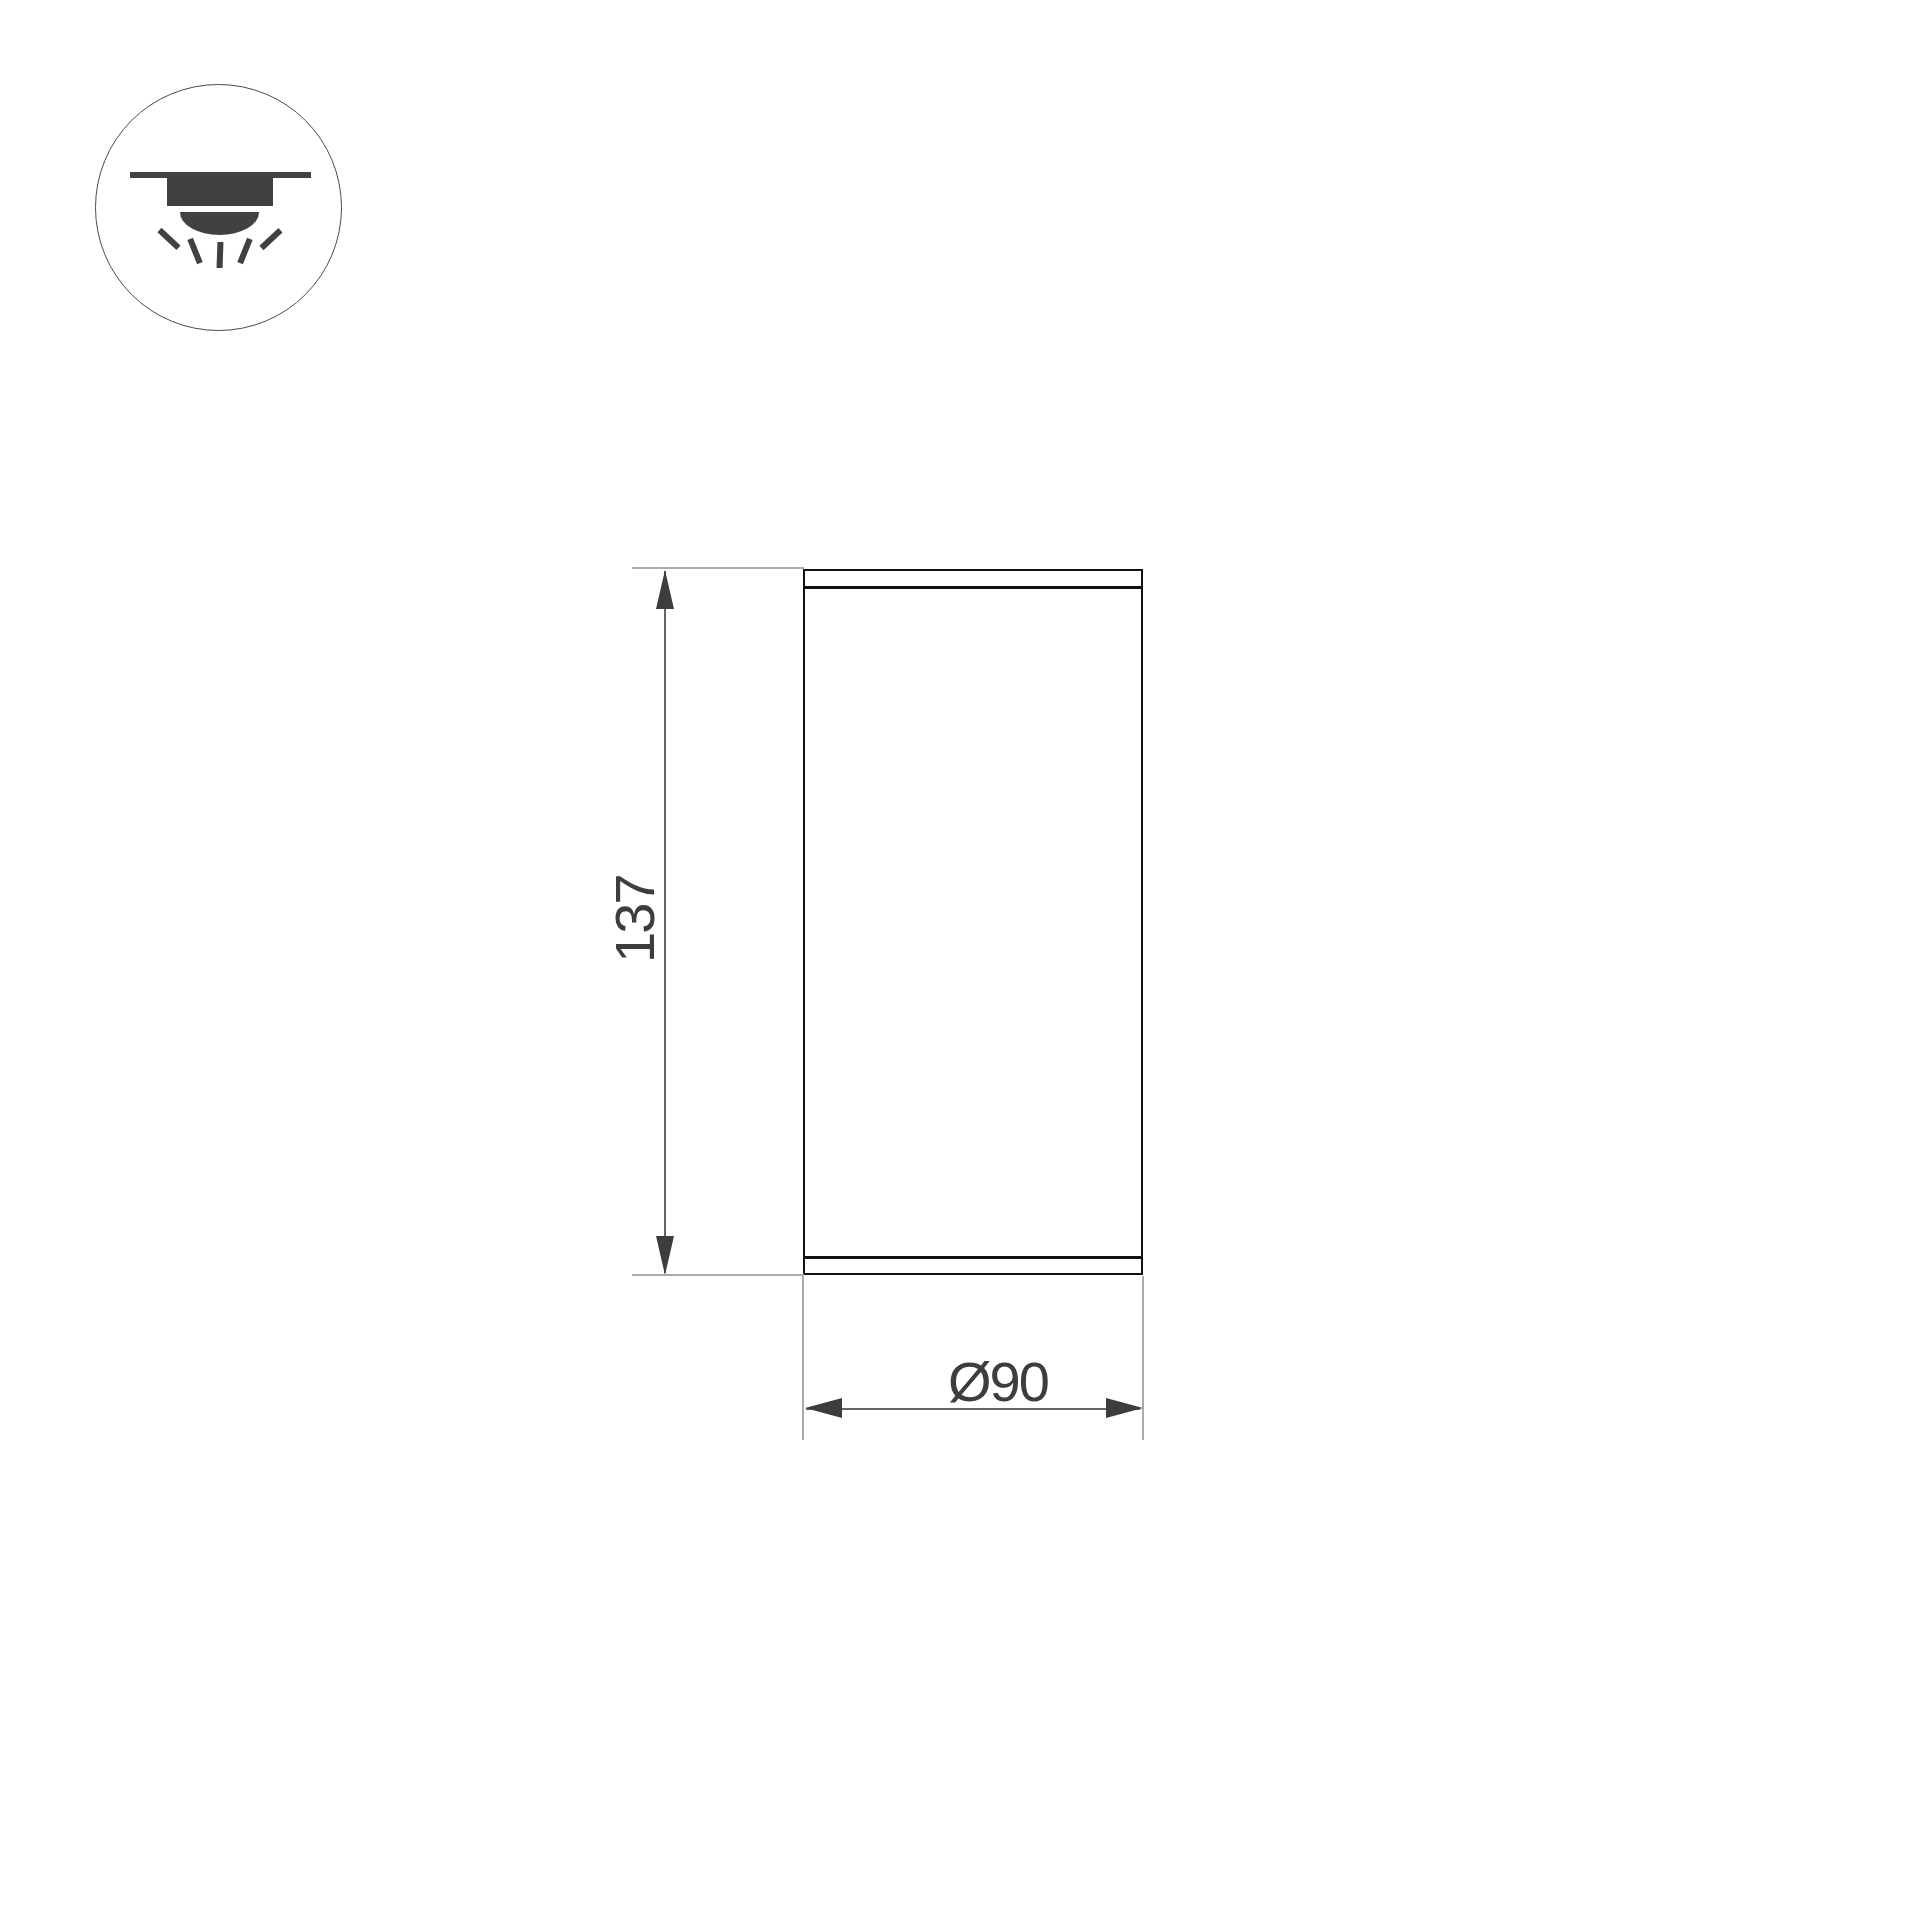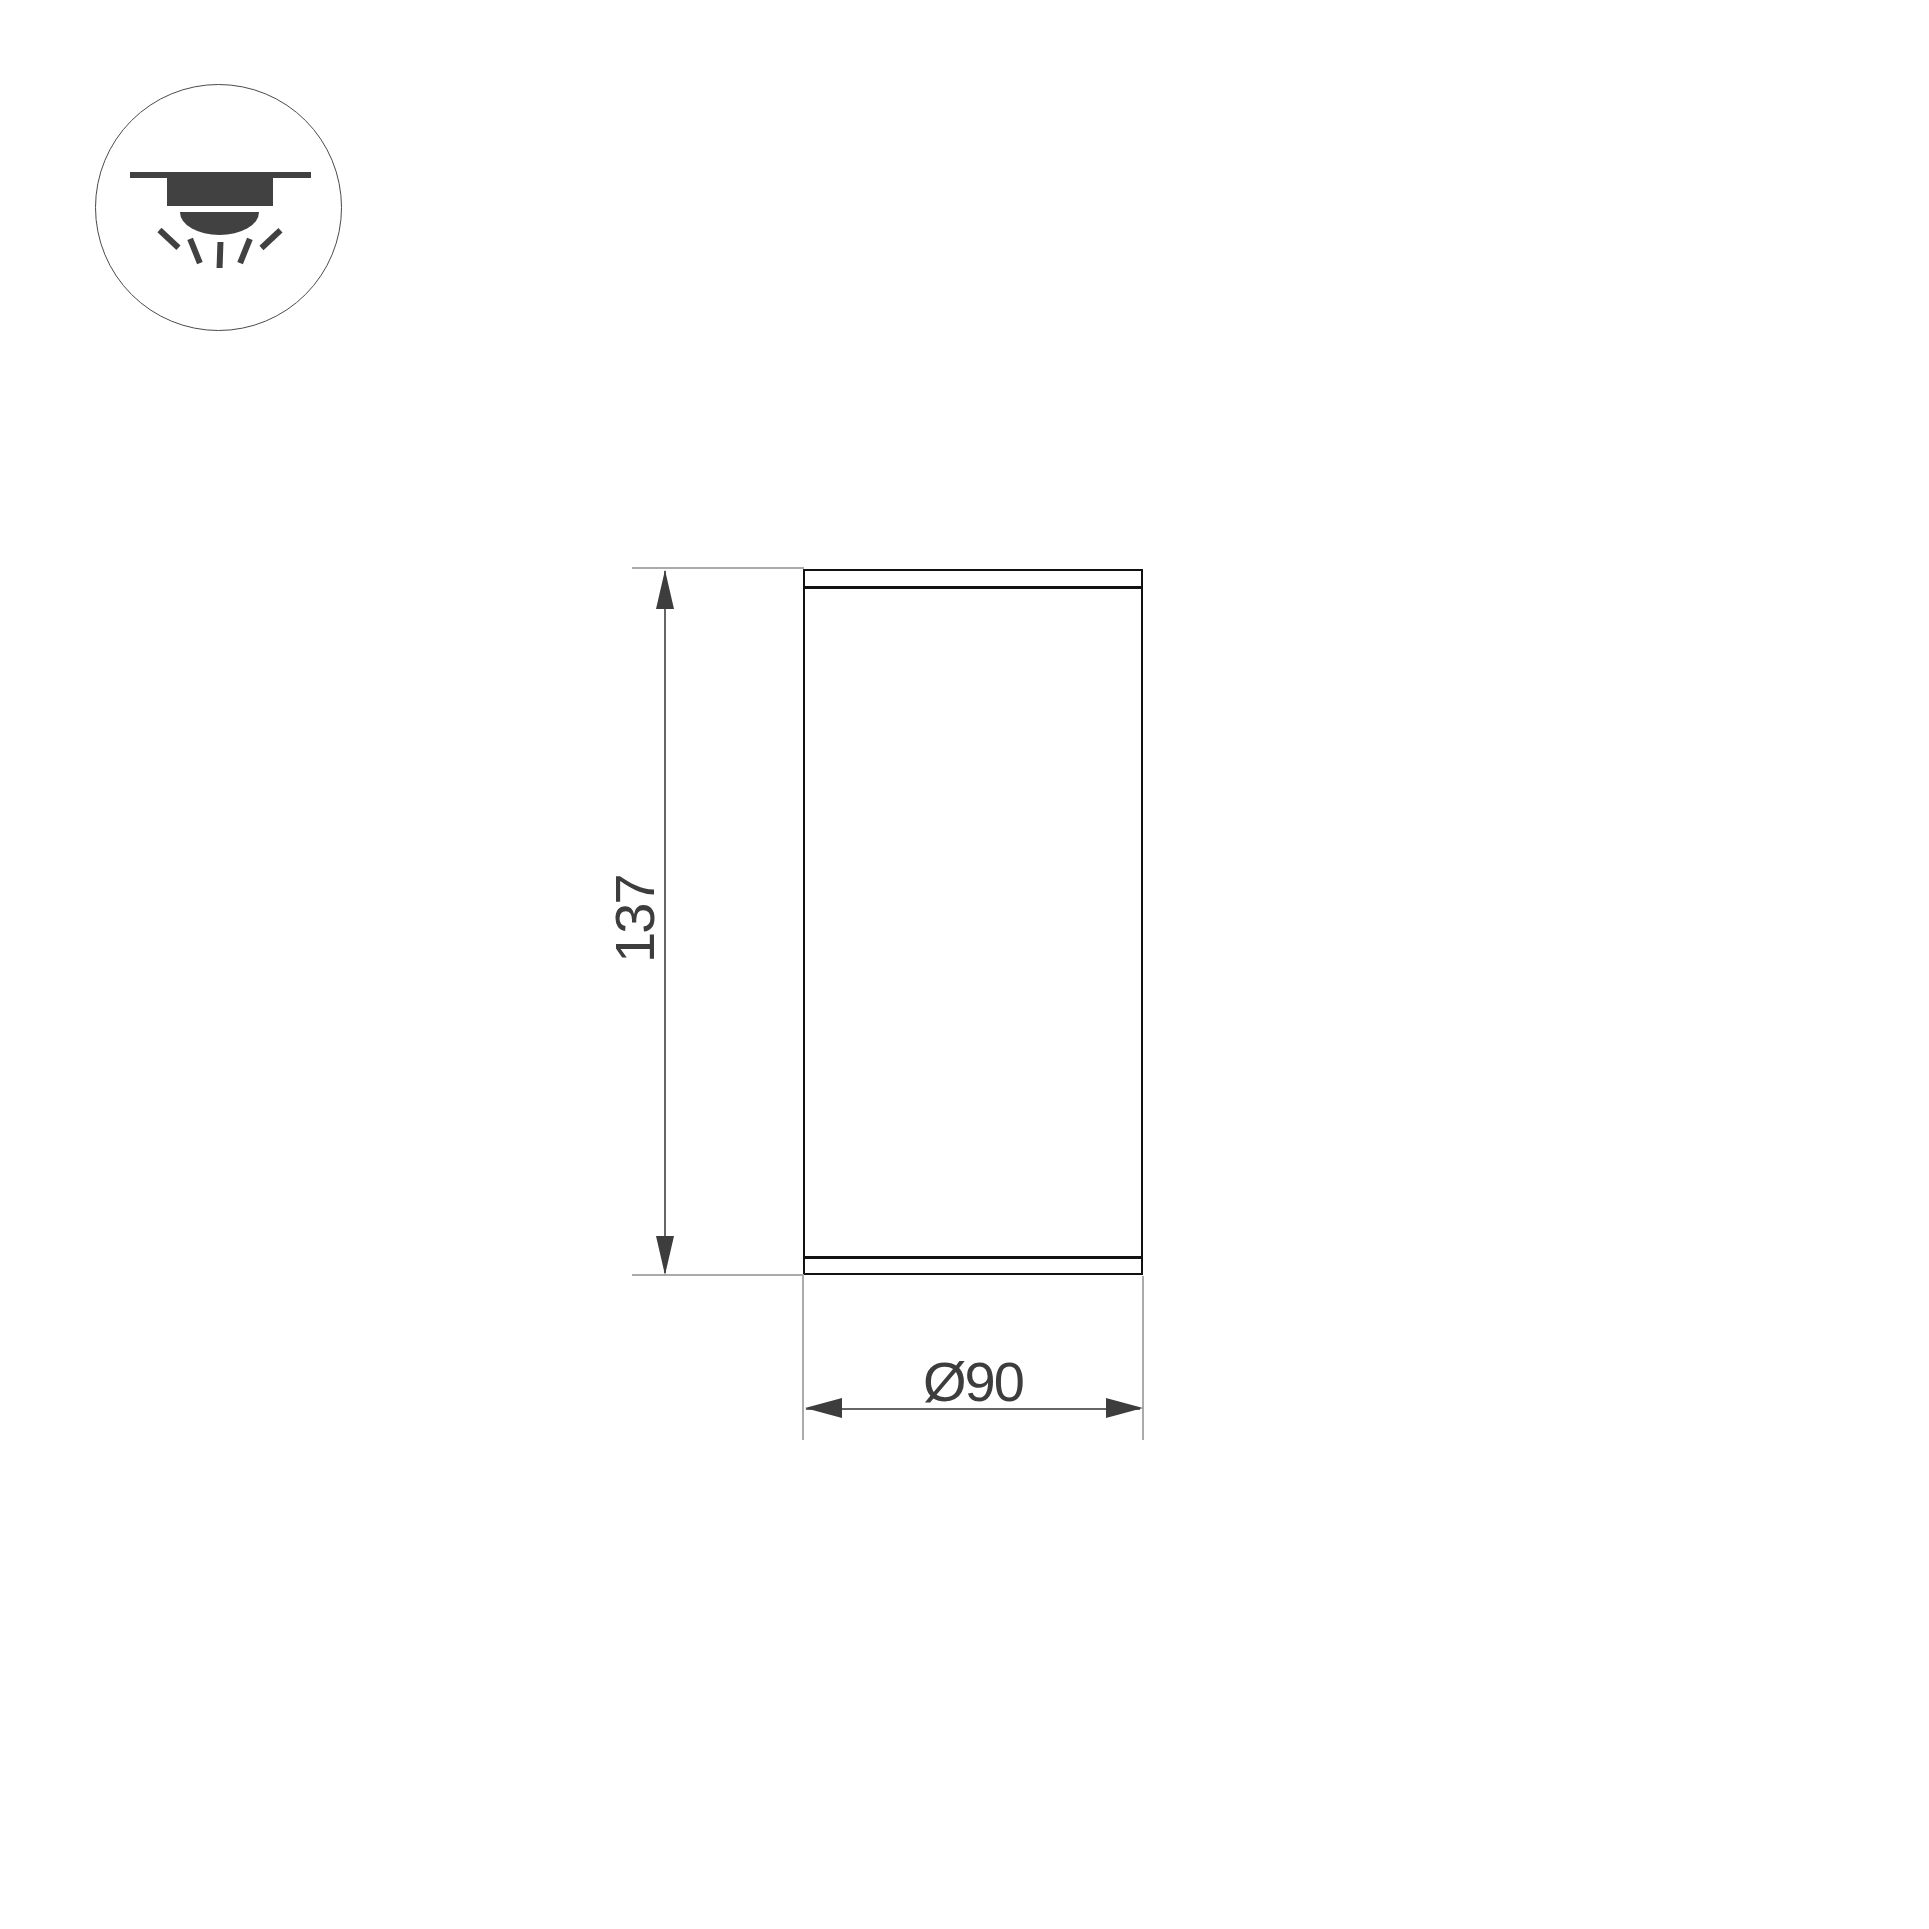--- a/index.html
+++ b/index.html
@@ -105,21 +105,21 @@
     text-align:center;
     white-space:nowrap;
   }
   .label-height{
     left:558px; top:890px;
     width:154px; height:58px;
     line-height:58px;
     transform:rotate(-90deg);
   }
   .label-diameter{
-    left:886px; top:1354px;
+    left:911px; top:1354px;
     width:174px; height:56px;
     line-height:56px;
   }
 </style>
 </head>
 <body>
 
 <div class="canvas">
 
   <div class="icon-circle">

